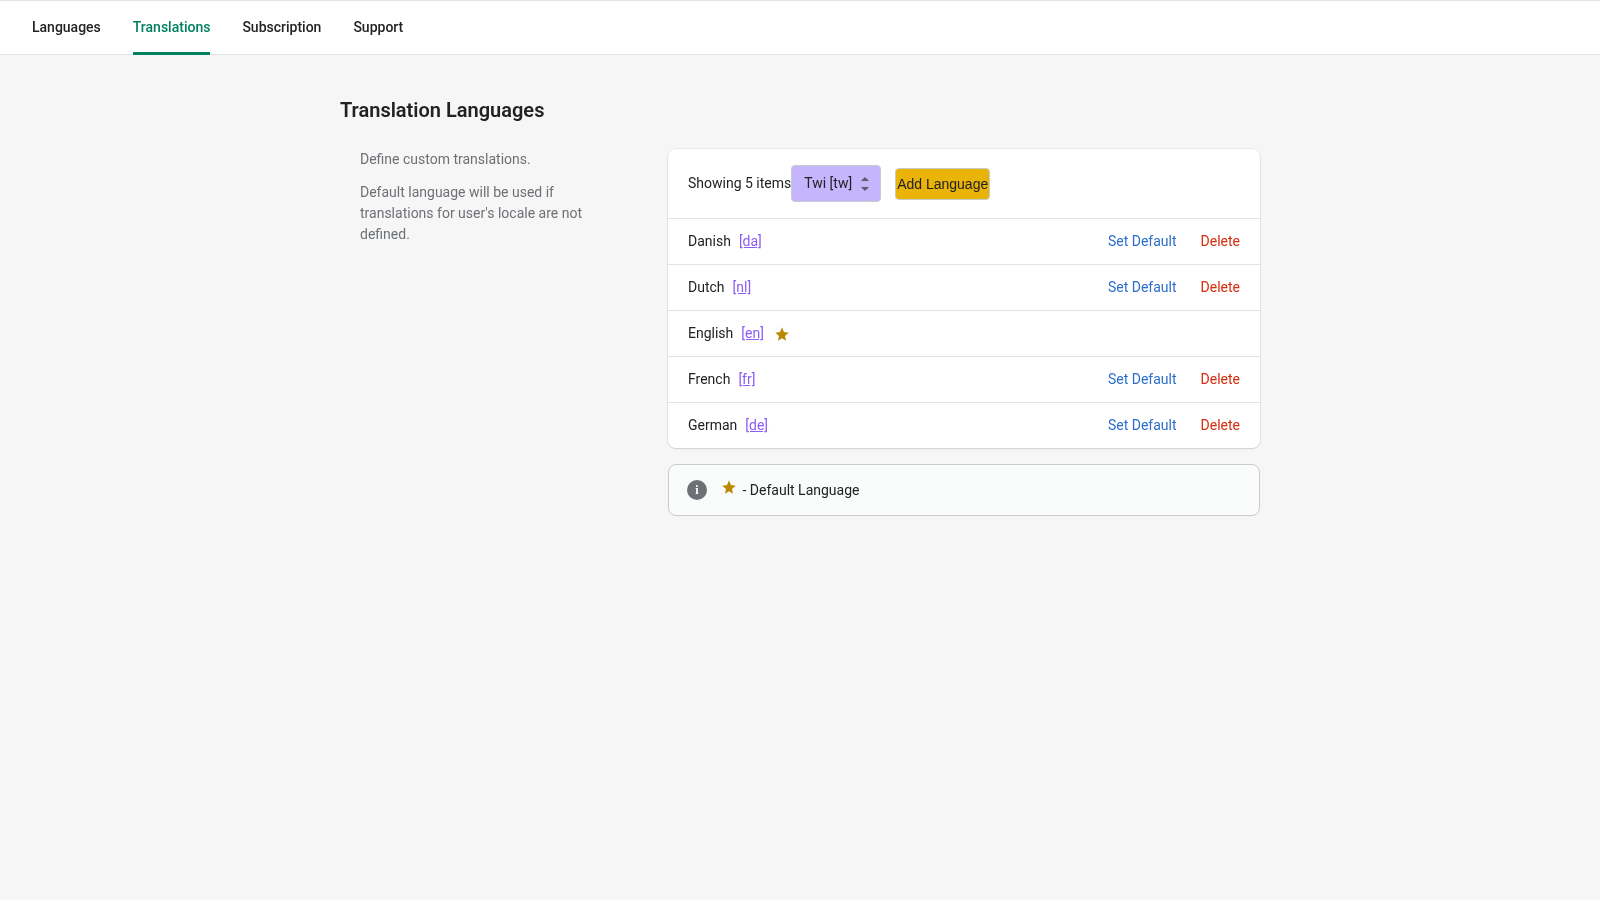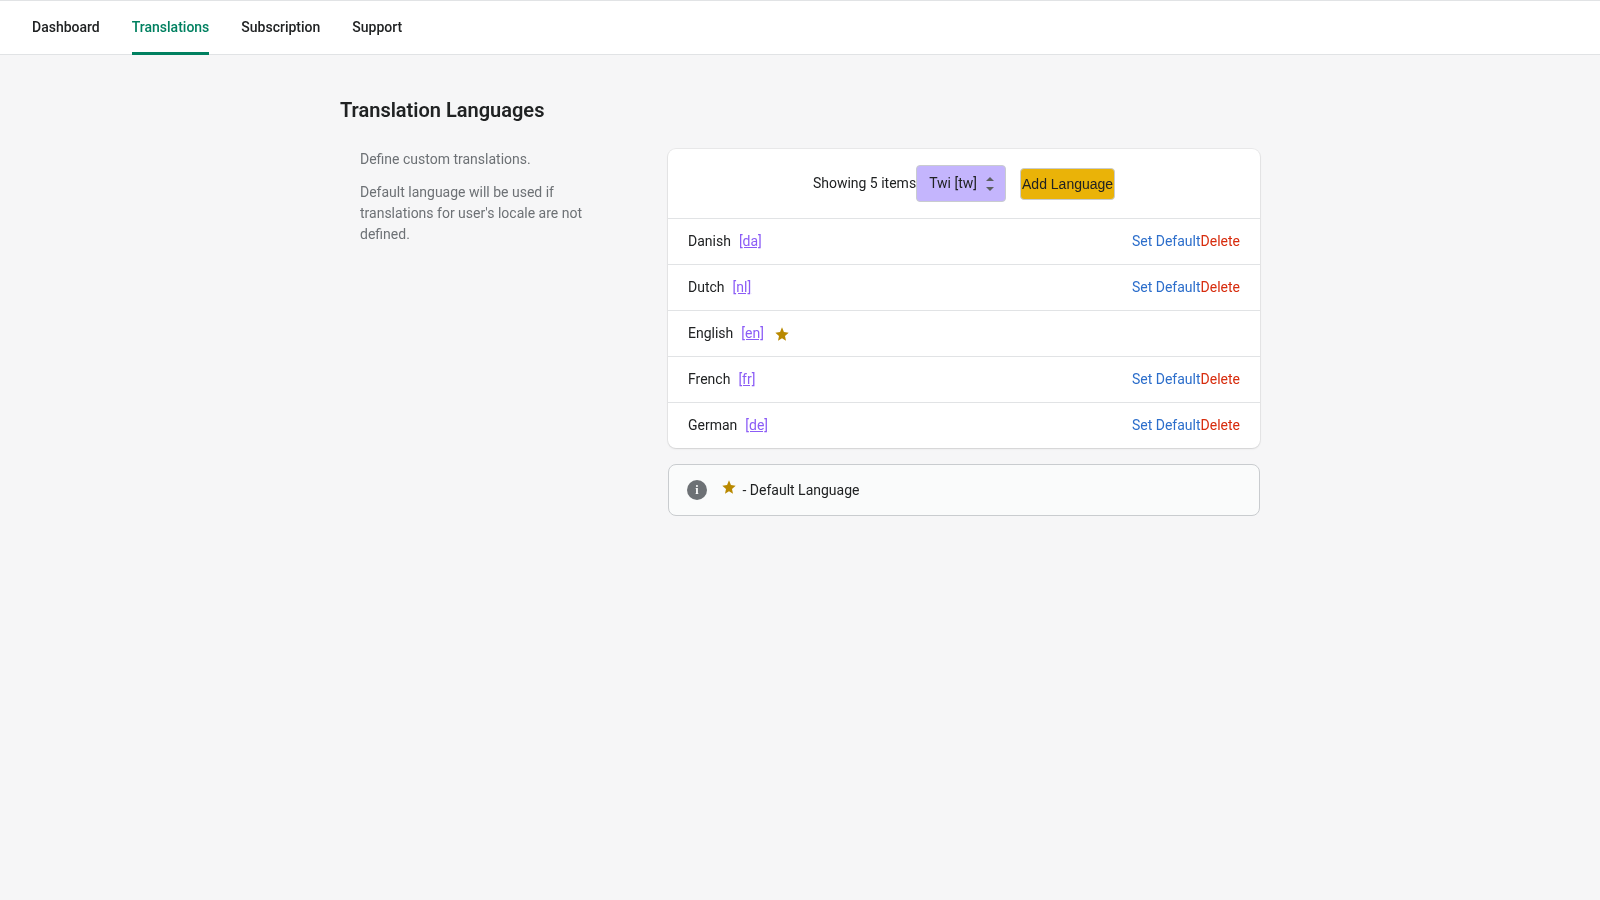--- a/index.html
+++ b/index.html
@@ -72,21 +72,21 @@
     }
     .card {
       background: #fff;
       border-radius: 8px;
       box-shadow: 0 0 0 1px rgba(0,0,0,0.05), 0 1px 2px rgba(0,0,0,0.1);
       overflow: hidden;
     }
     .card-header {
       display: flex;
       align-items: center;
-      justify-content: center;
+      justify-content: flex-start;
       padding: 16px 20px;
       border-bottom: 1px solid #e1e3e5;
     }
     .card-header-left { color: #202223; }
     .card-header-actions { display: flex; gap: 14px; align-items: center; }
     .select-box {
       display: inline-flex;
       align-items: center;
       gap: 8px;
       border: 1px solid #c9cccf;
@@ -113,21 +113,21 @@
     .row {
       display: flex;
       align-items: center;
       padding: 12px 20px;
       border-bottom: 1px solid #e1e3e5;
     }
     .row:last-child { border-bottom: none; }
     .row-name { color: #202223; }
     .row-code { color: #8b5cf6; margin-left: 8px; text-decoration: underline; }
     .row-star { margin-left: 10px; display: inline-flex; }
-    .row-actions { margin-left: auto; display: flex; }
+    .row-actions { margin-left: auto; display: flex; gap: 24px; }
     .link-primary { color: #2c6ecb; cursor: pointer; }
     .link-danger { color: #d72c0d; cursor: pointer; }
     .legend {
       margin-top: 16px;
       background: #fafbfb;
       border: 1px solid #c9cccf;
       border-radius: 8px;
       padding: 14px 18px;
       display: flex;
       align-items: center;
@@ -145,21 +145,21 @@
       font-weight: 600;
       font-family: serif;
     }
     .legend-star { display: inline-flex; margin-right: 2px; }
     .legend-text { color: #202223; }
   </style>
 </head>
 <body>
 
 <div class="top-nav">
-  <div class="nav-item">Dashboard</div>
+  <div class="nav-item">Languages</div>
   <div class="nav-item active">Translations</div>
   <div class="nav-item">Subscription</div>
   <div class="nav-item">Support</div>
 </div>
 
 <div class="page">
   <h1 class="page-title">Translation Languages</h1>
 
   <div class="layout">
     <div class="side">

